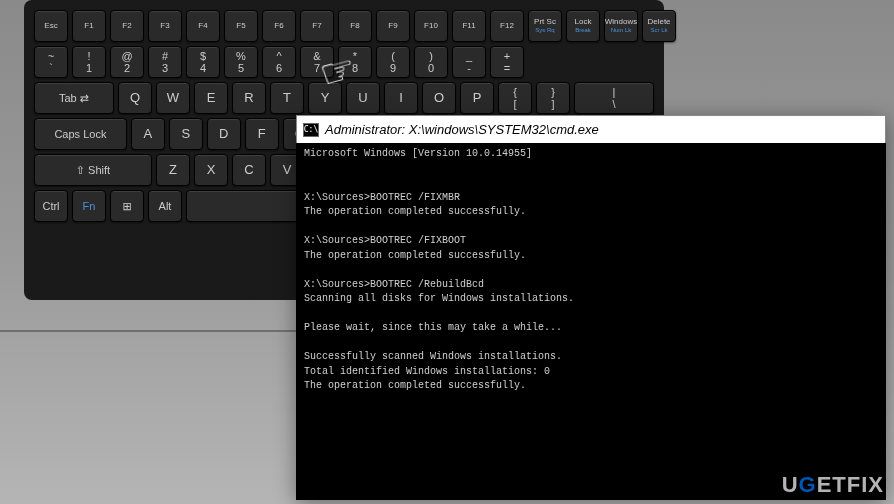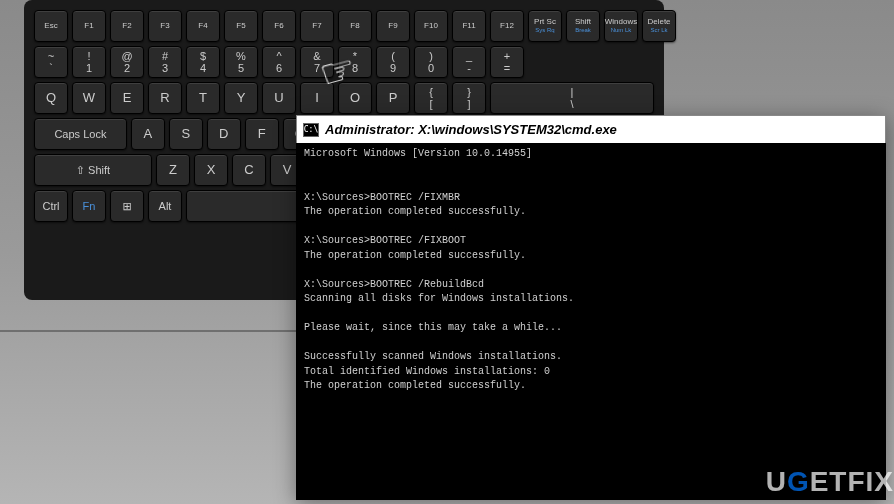--- a/index.html
+++ b/index.html
@@ -92,39 +92,39 @@
       color: #fff;
       font-size: 8px;
       display: flex;
       align-items: center;
       justify-content: center;
       font-family: monospace;
     }
     .cmd-title {
       font-size: 13px;
       font-style: italic;
-      font-weight: 700;
+      font-weight: 400;
       color: #000;
     }
     .cmd-body {
       background: #000;
       color: #d0d0d0;
       font-family: "Consolas", "Courier New", monospace;
       font-size: 10px;
       line-height: 1.45;
       padding: 4px 8px;
       height: calc(100% - 28px);
       white-space: pre;
       overflow: hidden;
     }
     .watermark {
       position: absolute;
       bottom: 6px;
-      right: 0;
-      font-size: 28px;
+      right: 10px;
+      font-size: 22px;
       font-weight: 700;
       letter-spacing: 1px;
       color: rgba(255,255,255,0.7);
       font-family: Arial, sans-serif;
     }
     .watermark .g { color: rgba(0, 120, 255, 0.7); }
     .surface-line {
       position: absolute;
       top: 330px;
       left: 0;
@@ -149,21 +149,21 @@
       <div class="key key-fn">F8</div>
       <div class="key key-fn">F9</div>
       <div class="key key-fn">F10</div>
       <div class="key key-fn">F11</div>
       <div class="key key-fn">F12</div>
       <div class="key key-fn">
         <div>Prt Sc</div>
         <div class="sub">Sys Rq</div>
       </div>
       <div class="key key-fn">
-        <div>Shift</div>
+        <div>Lock</div>
         <div class="sub">Break</div>
       </div>
       <div class="key key-fn">
         <div>Windows</div>
         <div class="sub">Num Lk</div>
       </div>
       <div class="key key-fn">
         <div>Delete</div>
         <div class="sub">Scr Lk</div>
       </div>
@@ -216,20 +216,21 @@
       <div class="key key-num">
         <div>_</div>
         <div>-</div>
       </div>
       <div class="key key-num">
         <div>+</div>
         <div>=</div>
       </div>
     </div>
   <div class="keyboard-row" id="row2">
+      <div class="key key-num key-wide-15">Tab ⇄</div>
       <div class="key key-letter">Q</div>
       <div class="key key-letter">W</div>
       <div class="key key-letter">E</div>
       <div class="key key-letter">R</div>
       <div class="key key-letter">T</div>
       <div class="key key-letter">Y</div>
       <div class="key key-letter">U</div>
       <div class="key key-letter">I</div>
       <div class="key key-letter">O</div>
       <div class="key key-letter">P</div>

